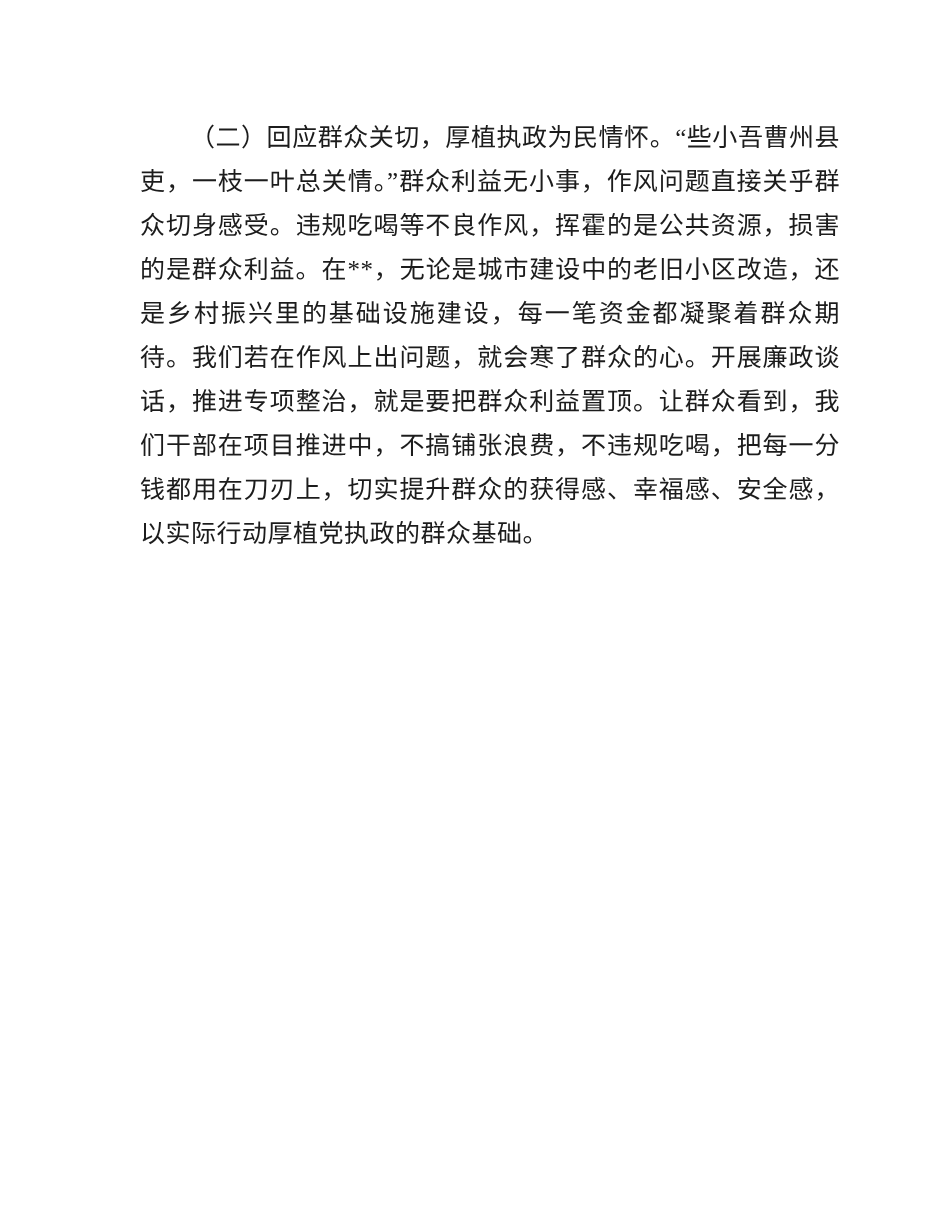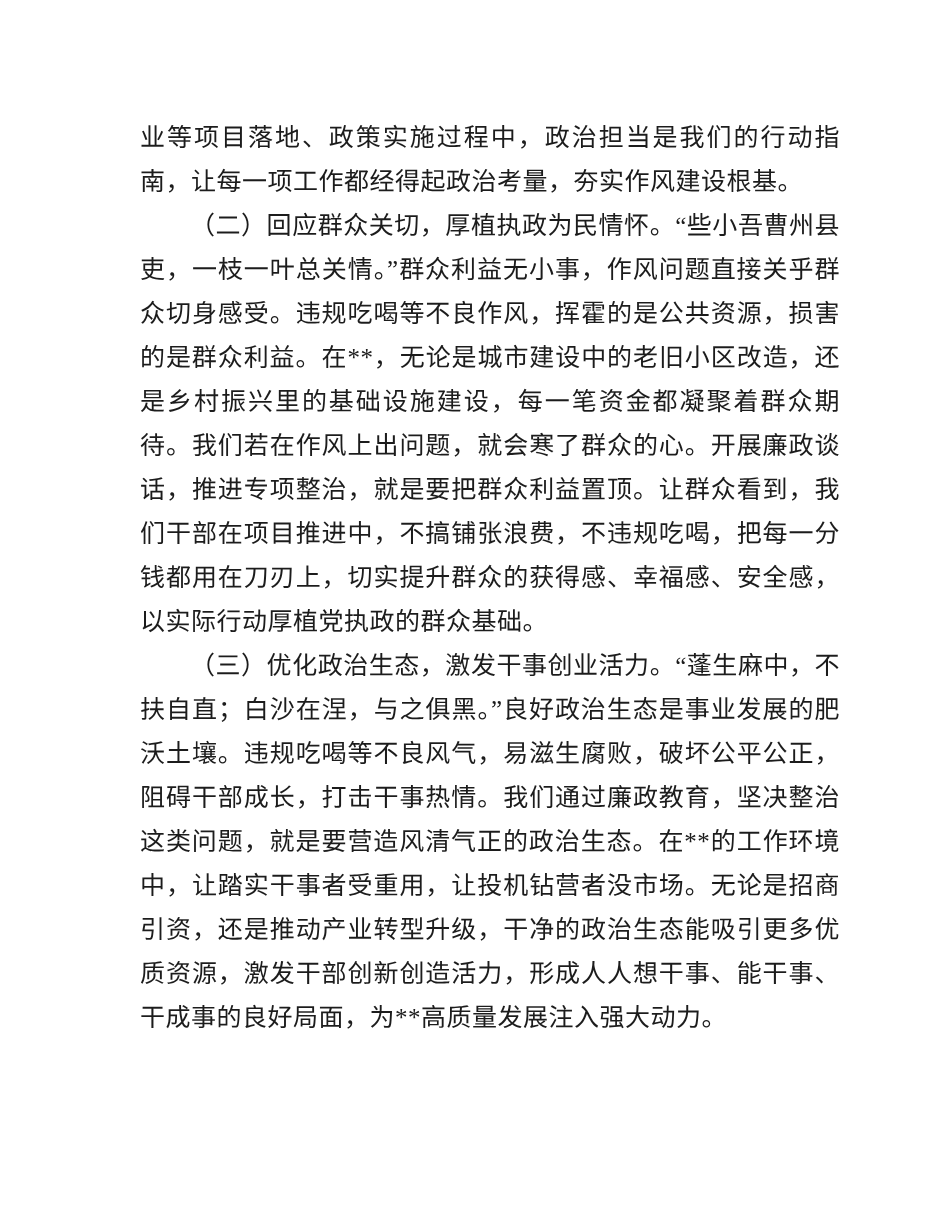--- a/index.html
+++ b/index.html
@@ -34,17 +34,15 @@
   }
   .doc-body p.indent {
     text-indent: 2em;
   }
 </style>
 </head>
 <body>
 
 <div class="doc-page">
   <div class="doc-body">
-    <p>业等项目落地、政策实施过程中，政治担当是我们的行动指南，让每一项工作都经得起政治考量，夯实作风建设根基。</p>
     <p class="indent">（二）回应群众关切，厚植执政为民情怀。“些小吾曹州县吏，一枝一叶总关情。”群众利益无小事，作风问题直接关乎群众切身感受。违规吃喝等不良作风，挥霍的是公共资源，损害的是群众利益。在**，无论是城市建设中的老旧小区改造，还是乡村振兴里的基础设施建设，每一笔资金都凝聚着群众期待。我们若在作风上出问题，就会寒了群众的心。开展廉政谈话，推进专项整治，就是要把群众利益置顶。让群众看到，我们干部在项目推进中，不搞铺张浪费，不违规吃喝，把每一分钱都用在刀刃上，切实提升群众的获得感、幸福感、安全感，以实际行动厚植党执政的群众基础。</p>
-    <p class="indent">（三）优化政治生态，激发干事创业活力。“蓬生麻中，不扶自直；白沙在涅，与之俱黑。”良好政治生态是事业发展的肥沃土壤。违规吃喝等不良风气，易滋生腐败，破坏公平公正，阻碍干部成长，打击干事热情。我们通过廉政教育，坚决整治这类问题，就是要营造风清气正的政治生态。在**的工作环境中，让踏实干事者受重用，让投机钻营者没市场。无论是招商引资，还是推动产业转型升级，干净的政治生态能吸引更多优质资源，激发干部创新创造活力，形成人人想干事、能干事、干成事的良好局面，为**高质量发展注入强大动力。</p>
   </div>
 </div>
 
 </body></html>

